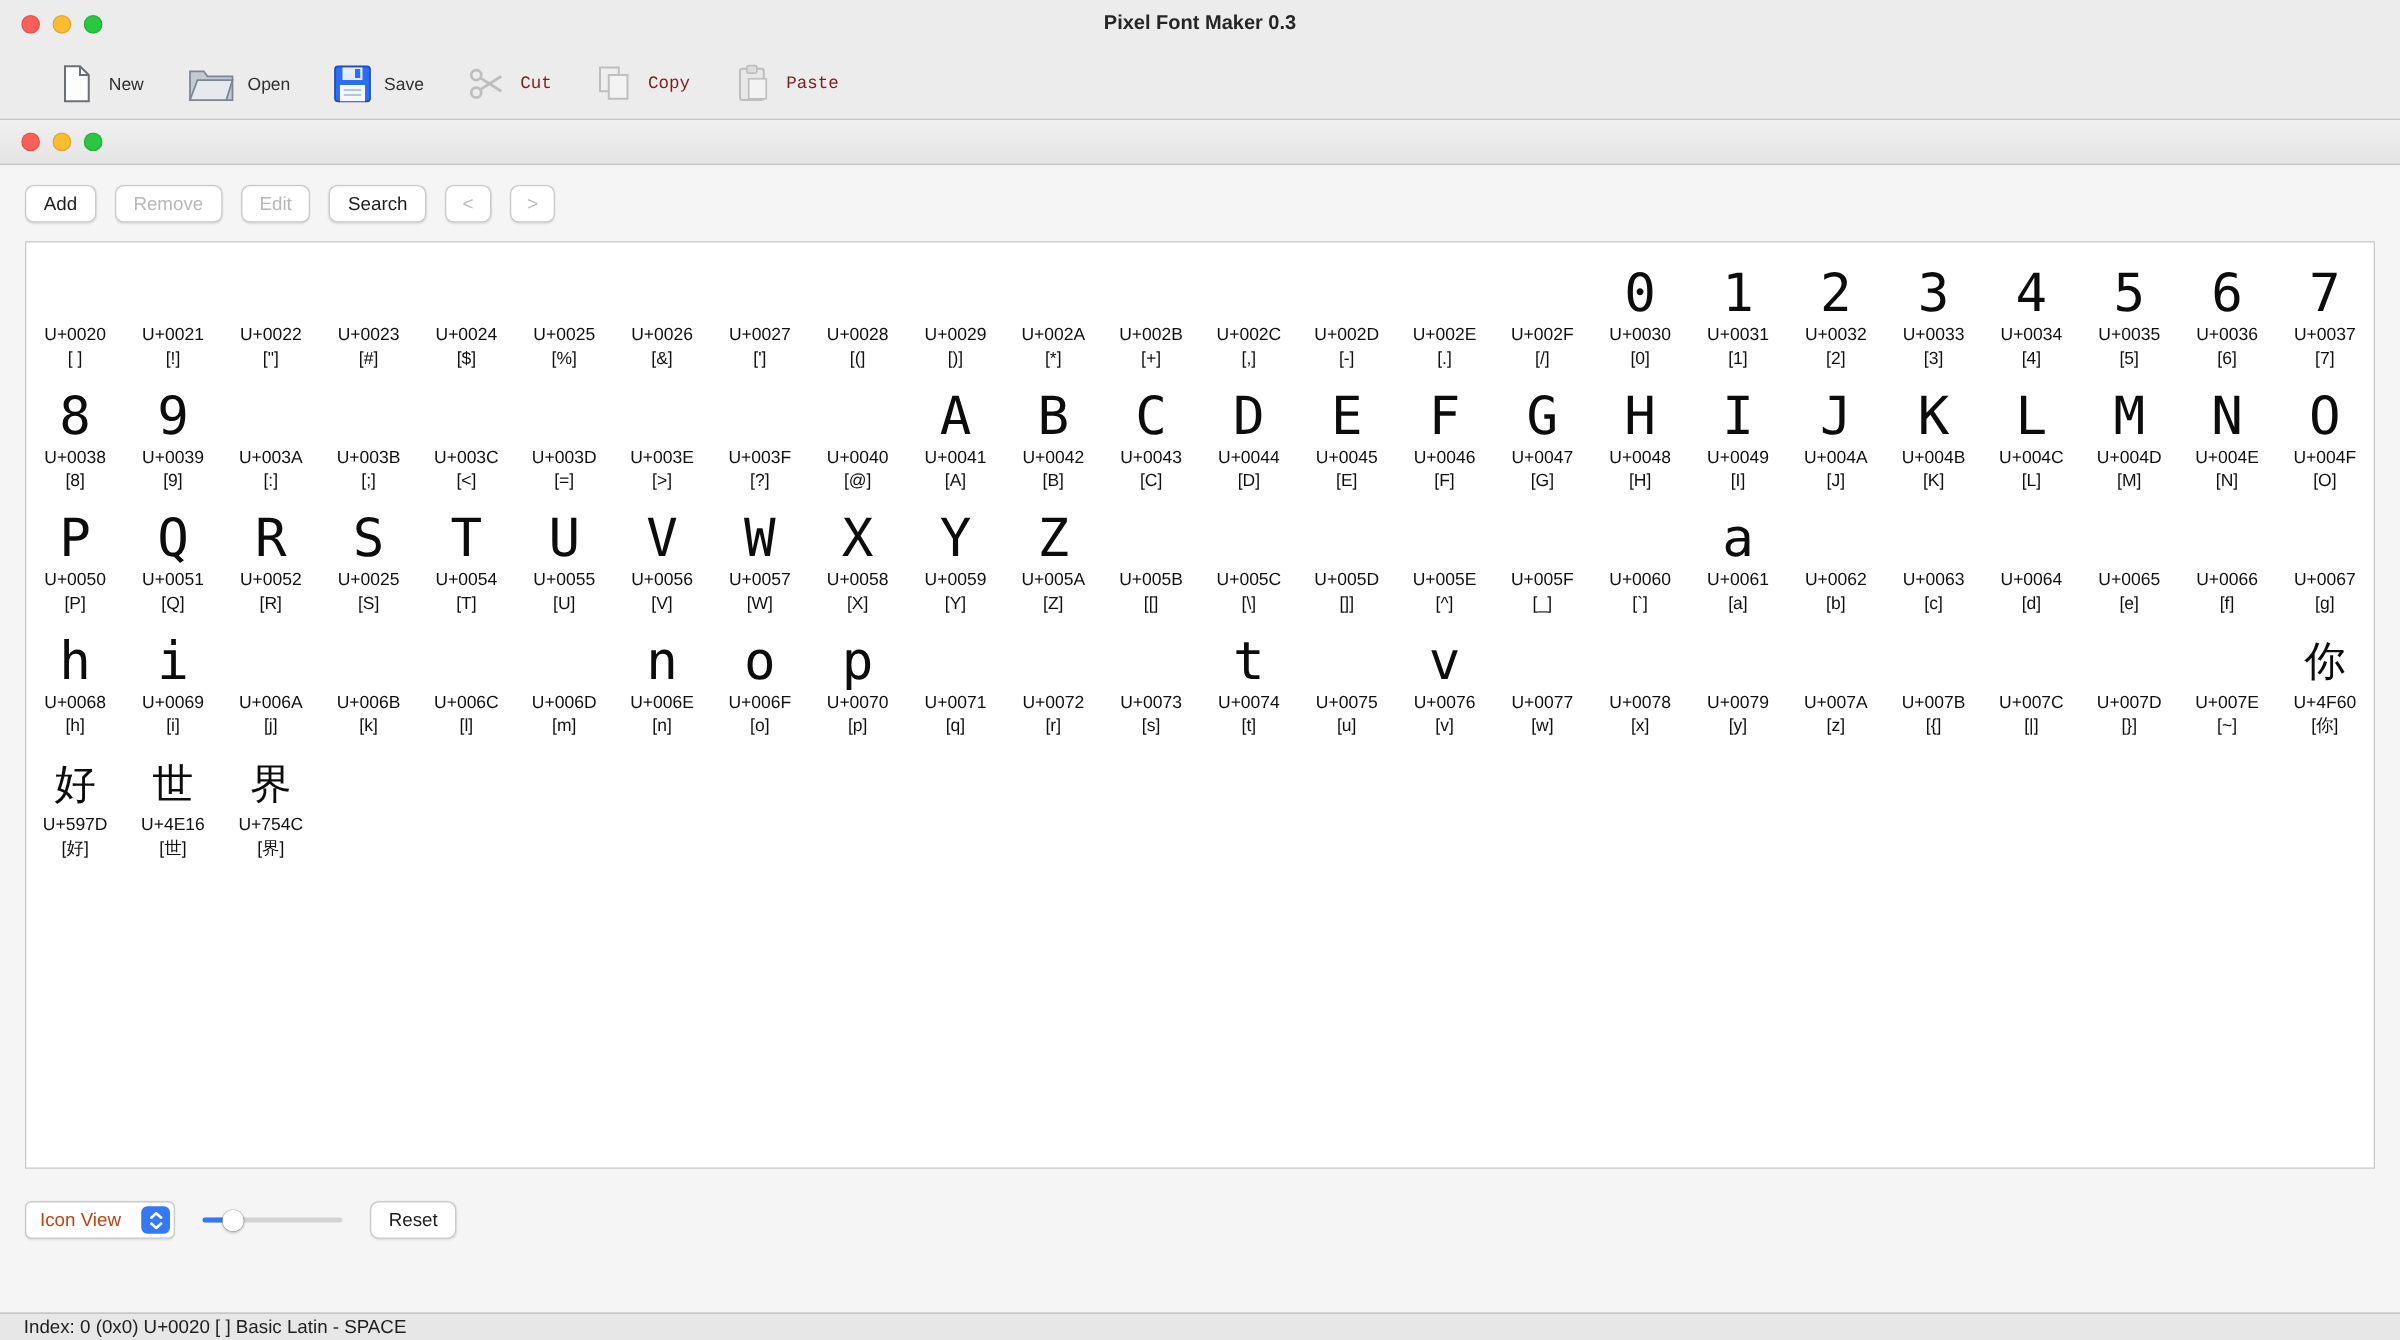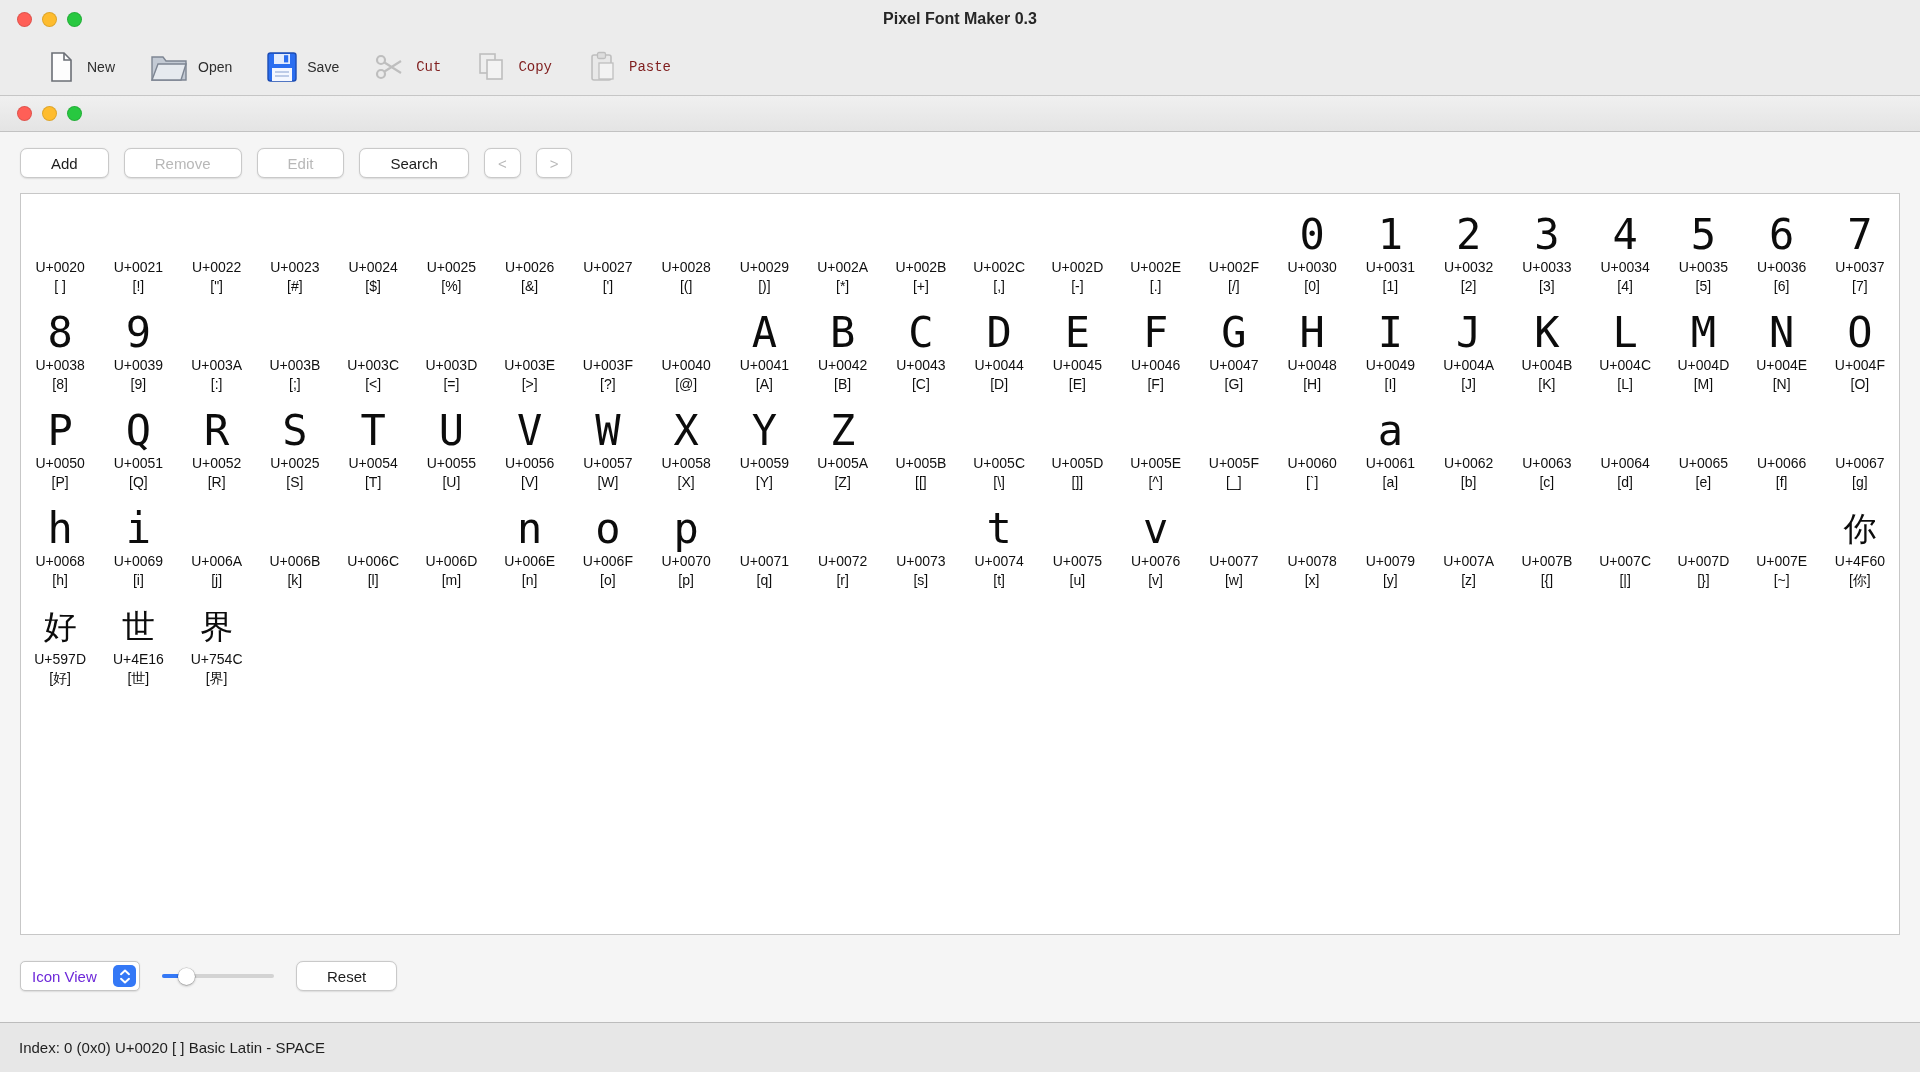--- a/index.html
+++ b/index.html
@@ -29,50 +29,50 @@
   .tb-item.disabled .tb-icon { opacity:.5; filter:grayscale(1); }
 
   
   .win-titlebar { height:36px; flex:0 0 auto; position:relative; display:flex; align-items:center; background:linear-gradient(#f0f0f0,#e4e4e4); border-bottom:1px solid #c2c2c2; }
   .win-title { position:absolute; left:0; right:0; text-align:center; font-size:16px; font-weight:600; color:#2a2a2a; }
 
   
   .content { flex:1 1 auto; background:#f5f5f5; display:flex; flex-direction:column; min-height:0; }
 
   .actions { display:flex; gap:15px; padding:16px 0 0 20px; flex:0 0 auto; }
-  .btn { background:#fff; border:1px solid #c9c9c9; border-radius:7px; height:30px; padding:0 30px;
+  .btn { background:#fff; border:1px solid #c9c9c9; border-radius:7px; height:30px; padding:0 14px;
          display:inline-flex; align-items:center; justify-content:center; font-size:15px; color:#1c1c1c;
          box-shadow:0 0.5px 1.5px rgba(0,0,0,.10); }
   .btn.arrow { padding:0 13px; }
   .btn.disabled { color:#b8b8b8; }
 
   
   .grid-wrap { margin:15px 20px 0 20px; height:742px; background:#ffffff; border:1px solid #c7c7c7; overflow:hidden; flex:0 0 auto; }
   .grid { display:grid; grid-template-columns:repeat(24, 1fr); grid-auto-rows:98px; align-content:start; padding-top:4px; }
   .cell { display:flex; flex-direction:column; align-items:center; justify-content:flex-end; overflow:hidden; }
   .gprev { flex:1 1 auto; display:flex; align-items:flex-end; justify-content:center;
            font-family:"DejaVu Sans Mono", monospace; font-size:42px; line-height:1; color:#0c0c0c; padding-bottom:2px; }
   .gprev.cjk { font-size:33px; padding-bottom:7px; }
   .gcp, .gch { font-size:14px; line-height:19px; color:#101010; text-align:center; white-space:pre; }
 
   
   .bottom-bar { display:flex; align-items:center; margin:26px 0 0 20px; gap:22px; flex:0 0 auto; }
   .dropdown { position:relative; width:120px; height:30px; background:#fff; border:1px solid #c6c6c6; border-radius:5px;
-              display:flex; align-items:center; padding-left:11px; font-size:15px; color:#6d28d9;
+              display:flex; align-items:center; padding-left:11px; font-size:15px; color:#c2410c;
               box-shadow:0 0.5px 1.5px rgba(0,0,0,.10); }
   .stepper { position:absolute; right:3px; top:3px; width:23px; height:22px; background:#3478f6; border-radius:5px;
              display:flex; align-items:center; justify-content:center; }
   .slider { position:relative; width:112px; height:18px; display:flex; align-items:center; }
   .slider .track { width:100%; height:4px; background:#d3d3d3; border-radius:2px; }
   .slider .fill  { position:absolute; left:0; width:20px; height:4px; background:#3478f6; border-radius:2px; }
   .slider .knob  { position:absolute; left:16px; top:1px; width:17px; height:17px; background:#fff; border-radius:50%;
                    box-shadow:0 0 0 0.5px rgba(0,0,0,.22), 0 1px 2.5px rgba(0,0,0,.30); }
 
   
-  .statusbar { height:50px; flex:0 0 auto; background:#e7e7e7; border-top:1px solid #bcbcbc;
+  .statusbar { height:22px; flex:0 0 auto; background:#e7e7e7; border-top:1px solid #bcbcbc;
                display:flex; align-items:center; padding-left:19px; font-size:15px; color:#1f1f1f; }
 </style>
 </head>
 <body>
 
 <div class="titlebar">
   <div class="traffic">
     <span class="light red"></span>
     <span class="light yellow"></span>
     <span class="light green"></span>

